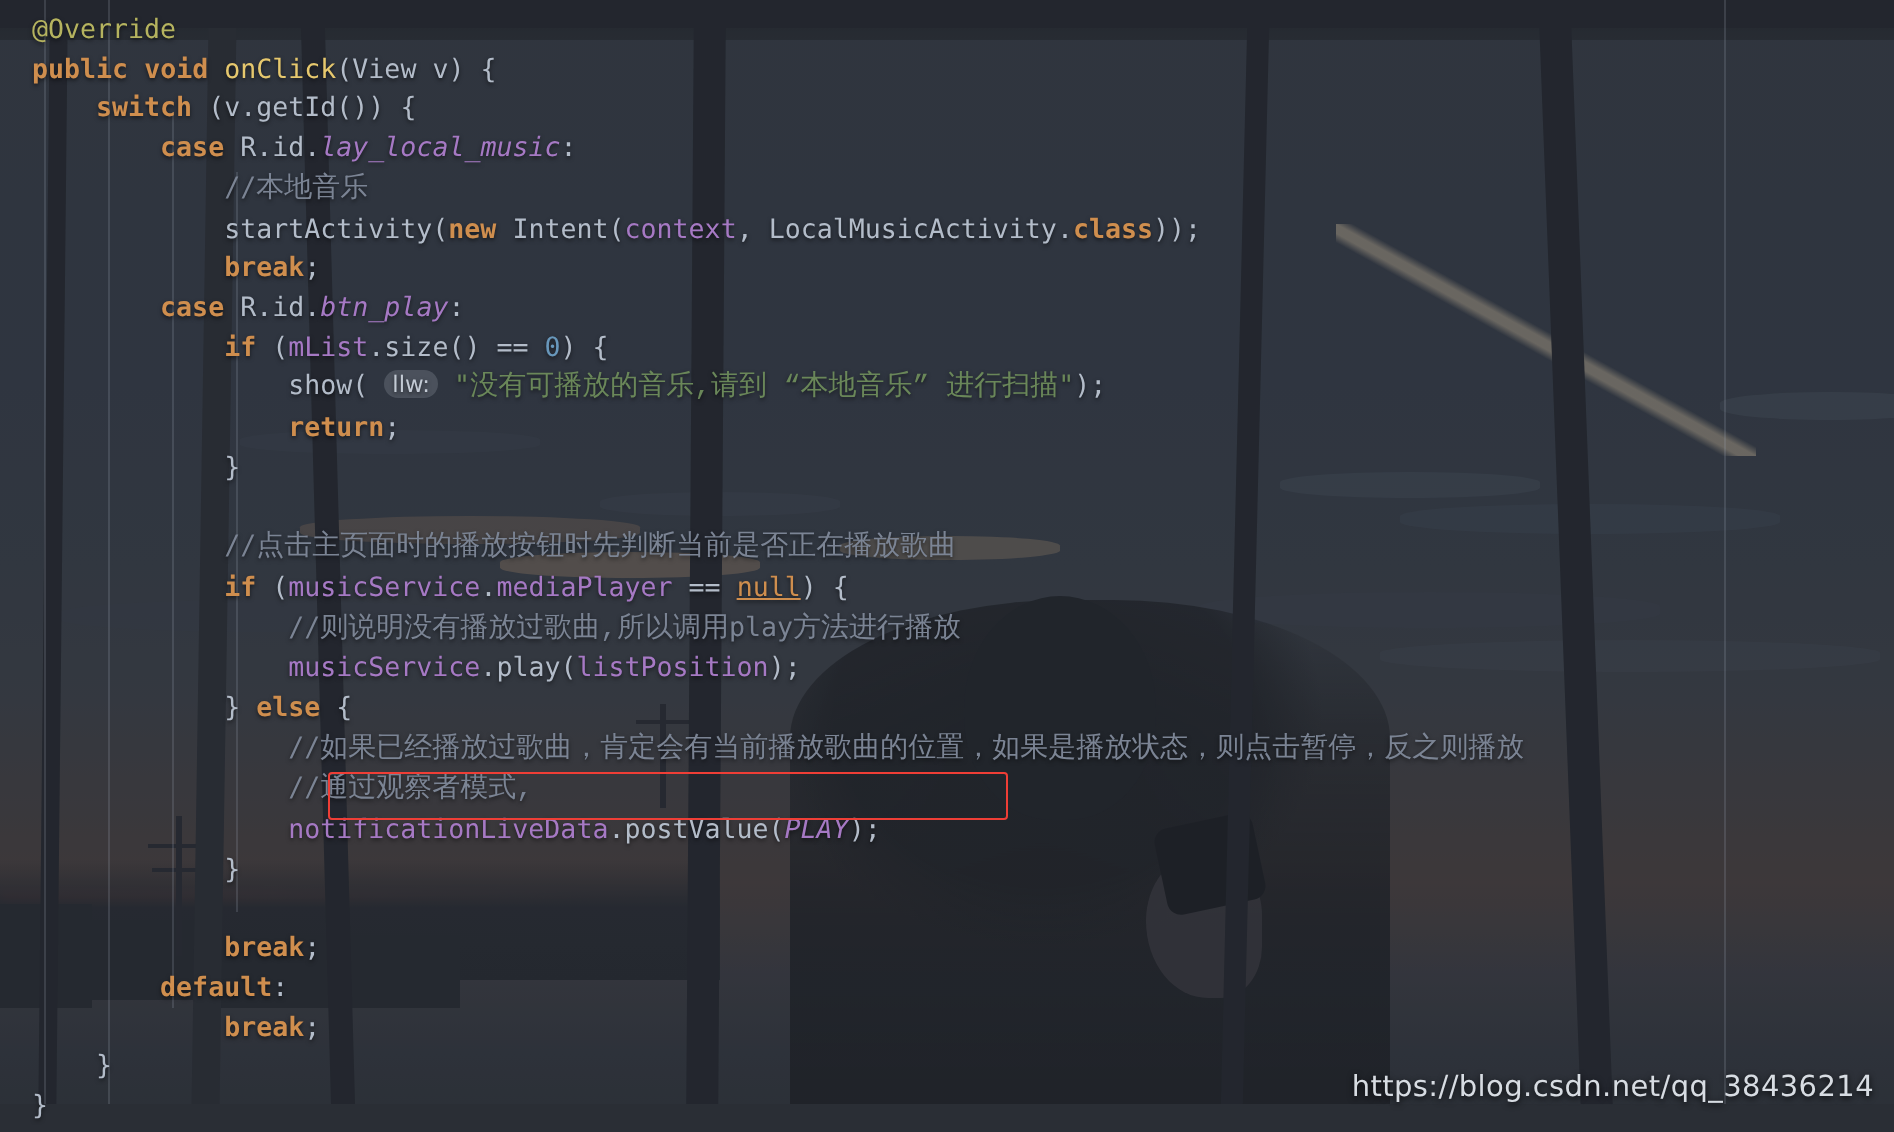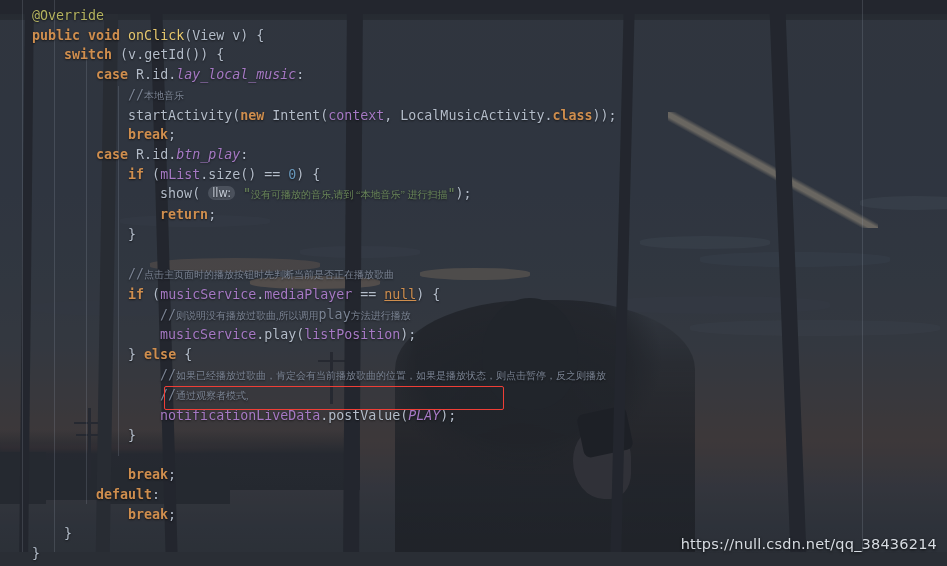--- a/index.html
+++ b/index.html
@@ -106,21 +106,21 @@
     left:0; top:0;
     margin:0; padding:6px 0 0 0;
     font-family:"DejaVu Sans Mono","Liberation Mono",monospace;
     font-size:13.3px;
     line-height:19.7px;
     color:#b3bcc9;
     white-space:pre;
     letter-spacing:0px;
     text-shadow:0 1px 2px rgba(0,0,0,.55);
   }
-  pre.code .ln { display:block; padding-left:32px; position:relative; }
+  pre.code .ln { display:block; padding-left:16px; position:relative; }
 
   .kw   { color:#cf8e4e;font-weight:bold; }            
   .kw2  { color:#cf8e4e;text-decoration:underline; }            
   .mth  { color:#e6c86e; }            
   .ann  { color:#b5b35f; }            
   .id   { color:#b3bcc9; }            
   .fld  { color:#a679c4;margin-top:41px; }            
   .sfld { color:#a679c4; font-style:italic; }  
   .str  { color:#6a8759; }            
   .cmt  { color:#7b8494; }            
@@ -154,21 +154,21 @@
   .watermark {
     position:absolute;
     right:10px; bottom:14px;
     color:#d7dce2;
     font-family:"DejaVu Sans","Liberation Sans",sans-serif;
     font-size:14.5px;
     letter-spacing:.2px;
     text-shadow:0 1px 3px rgba(0,0,0,.85);
   }
 
-  .cjk { font-family:Liberation Serif, serif; font-size:10px; }
+  .cjk { font-family:Liberation Mono, monospace; font-size:14px; }
 </style>
 </head>
 <body>
 
 <div id="editor">
 
   <div class="bg">
     <div class="sky"></div>
 
     <div class="cloud" style="left:640px;top:236px;width:130px;height:13px;background:rgba(70,80,95,.55);"></div>
@@ -217,14 +217,14 @@
   <div class="guide" style="left:22px;"></div>
   <div class="guide" style="left:54px;"></div>
   <div class="guide" style="left:86px;top:56px;bottom:62px;"></div>
   <div class="guide" style="left:118px;top:86px;bottom:110px;"></div>
   <div class="guide" style="left:862px;"></div>
 
   <pre class="code"><span class="ln"><span class="ann">@Override</span></span><span class="ln"><span class="kw">public</span> <span class="kw">void</span> <span class="mth">onClick</span><span class="punc">(</span><span class="cls">View</span> <span class="id">v</span><span class="punc">) {</span></span><span class="ln">    <span class="kw">switch</span> <span class="punc">(</span><span class="id">v</span><span class="punc">.</span><span class="id">getId</span><span class="punc">()) {</span></span><span class="ln">        <span class="kw">case</span> <span class="cls">R</span><span class="punc">.</span><span class="id">id</span><span class="punc">.</span><span class="sfld">lay_local_music</span><span class="punc">:</span></span><span class="ln">            <span class="cmt">//<span class="cjk">本地音乐</span></span></span><span class="ln">            <span class="id">startActivity</span><span class="punc">(</span><span class="kw">new</span> <span class="cls">Intent</span><span class="punc">(</span><span class="fld">context</span><span class="punc">, </span><span class="cls">LocalMusicActivity</span><span class="punc">.</span><span class="kw">class</span><span class="punc">));</span></span><span class="ln">            <span class="kw">break</span><span class="punc">;</span></span><span class="ln">        <span class="kw">case</span> <span class="cls">R</span><span class="punc">.</span><span class="id">id</span><span class="punc">.</span><span class="sfld">btn_play</span><span class="punc">:</span></span><span class="ln">            <span class="kw">if</span> <span class="punc">(</span><span class="fld">mList</span><span class="punc">.</span><span class="id">size</span><span class="punc">() == </span><span class="num">0</span><span class="punc">) {</span></span><span class="ln">                <span class="id">show</span><span class="punc">(</span> <span class="hint">llw:</span> <span class="str">"<span class="cjk">没有可播放的音乐,请到 “本地音乐” 进行扫描</span>"</span><span class="punc">);</span></span><span class="ln">                <span class="kw">return</span><span class="punc">;</span></span><span class="ln">            <span class="punc">}</span></span><span class="ln"> </span><span class="ln">            <span class="cmt">//<span class="cjk">点击主页面时的播放按钮时先判断当前是否正在播放歌曲</span></span></span><span class="ln">            <span class="kw">if</span> <span class="punc">(</span><span class="fld">musicService</span><span class="punc">.</span><span class="fld">mediaPlayer</span><span class="punc"> == </span><span class="kw2">null</span><span class="punc">) {</span></span><span class="ln">                <span class="cmt">//<span class="cjk">则说明没有播放过歌曲,所以调用</span>play<span class="cjk">方法进行播放</span></span></span><span class="ln">                <span class="fld">musicService</span><span class="punc">.</span><span class="id">play</span><span class="punc">(</span><span class="fld">listPosition</span><span class="punc">);</span></span><span class="ln">            <span class="punc">}</span> <span class="kw">else</span> <span class="punc">{</span></span><span class="ln">                <span class="cmt">//<span class="cjk">如果已经播放过歌曲，肯定会有当前播放歌曲的位置，如果是播放状态，则点击暂停，反之则播放</span></span></span><span class="ln">                <span class="cmt">//<span class="cjk">通过观察者模式,</span></span></span><span class="ln">                <span class="fld">notificationLiveData</span><span class="punc">.</span><span class="id">postValue</span><span class="punc">(</span><span class="sfld">PLAY</span><span class="punc">);</span></span><span class="ln">            <span class="punc">}</span></span><span class="ln"> </span><span class="ln">            <span class="kw">break</span><span class="punc">;</span></span><span class="ln">        <span class="kw">default</span><span class="punc">:</span></span><span class="ln">            <span class="kw">break</span><span class="punc">;</span></span><span class="ln">    <span class="punc">}</span></span><span class="ln"><span class="punc">}</span></span></pre>
 
   <div class="hl-box"></div>
 
-  <div class="watermark">https://null.csdn.net/qq_38436214</div>
+  <div class="watermark">https://blog.csdn.net/qq_38436214</div>
 </div>
 
 </body></html>

